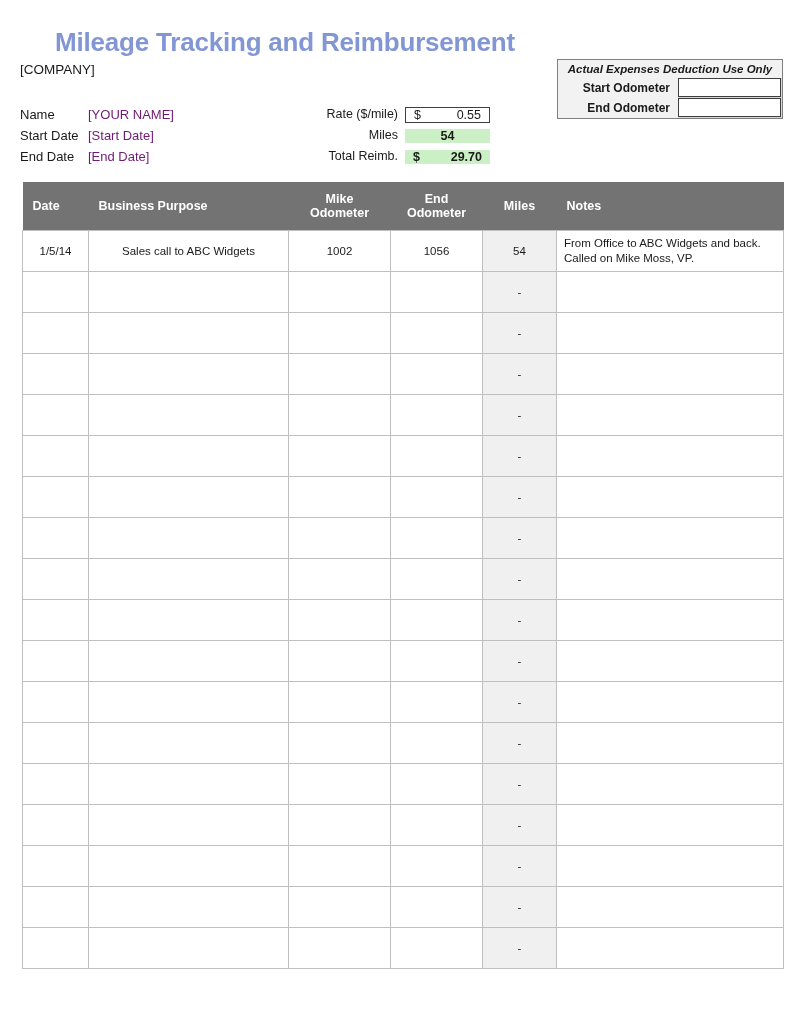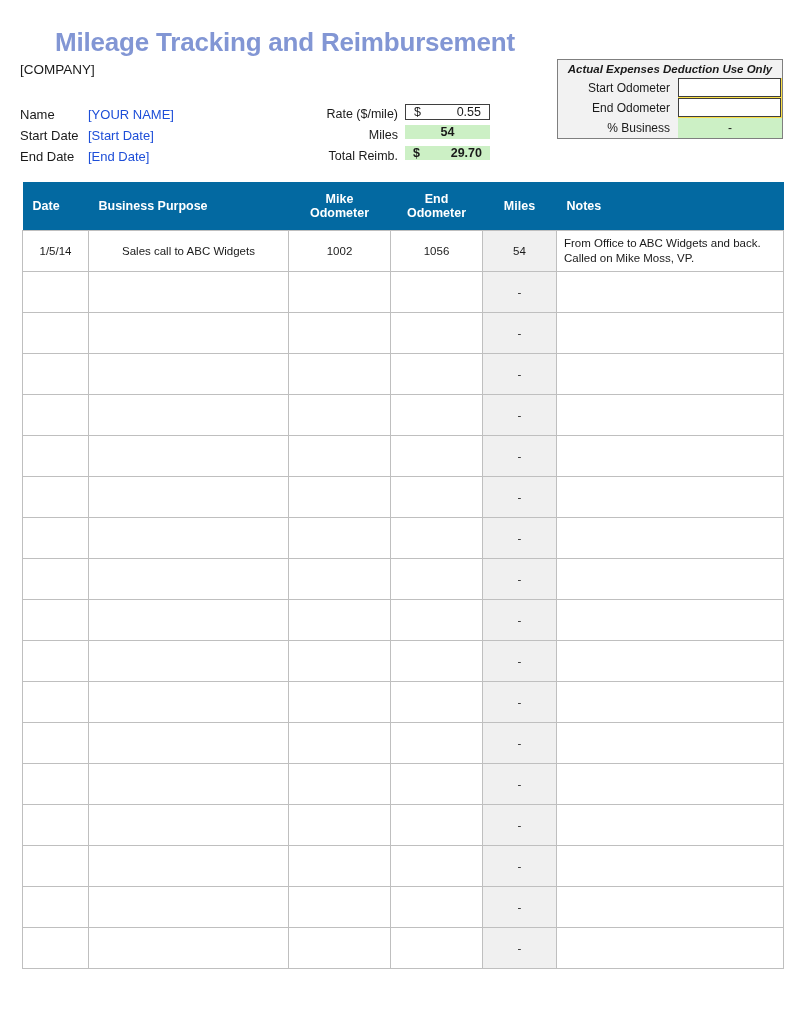--- a/index.html
+++ b/index.html
@@ -45,33 +45,33 @@
     line-height: 21px;
   }
   #info-block .info-row {
     display: flex;
   }
   #info-block .info-label {
     width: 68px;
     color: #1a1a1a;
   }
   #info-block .info-value {
-    color: #1d4ed8;
+    color: #701a75;
   }
 
   
   #summary-block {
     position: absolute;
     left: 300px;
     top: 104px;
     font-size: 12.5px;
   }
   #summary-block .sum-row {
     display: flex;
-    align-items: flex-start;
+    align-items: center;
     height: 21px;
   }
   #summary-block .sum-label {
     width: 98px;
     text-align: right;
     padding-right: 7px;
     line-height: 21px;
     white-space: nowrap;
   }
   #summary-block .sum-value {
@@ -124,20 +124,21 @@
     height: 20px;
   }
   #actual-panel .panel-label {
     width: 120px;
     text-align: right;
     padding-right: 8px;
     line-height: 20px;
     box-sizing: border-box;
     background: #f2f2f2;
     white-space: nowrap;
+    font-weight: bold;
   }
   #actual-panel .panel-val {
     flex: 1;
     text-align: center;
     line-height: 20px;
     box-sizing: border-box;
   }
   #actual-panel .panel-val.input {
     background: #ffffff;
     border: 1px solid #3f3f3f;
@@ -154,21 +155,21 @@
   #mileage-table {
     position: absolute;
     left: 22px;
     top: 182px;
     width: 761px;
     border-collapse: collapse;
     table-layout: fixed;
     font-size: 11.5px;
   }
   #mileage-table th {
-    background: #0369a1;
+    background: #737373;
     color: #ffffff;
     font-weight: bold;
     font-size: 12.5px;
     height: 48px;
     padding: 0 10px;
     box-sizing: border-box;
     border: none;
     vertical-align: middle;
   }
   #mileage-table th.left { text-align: left; }
@@ -241,24 +242,20 @@
 
 <div id="actual-panel">
   <div class="panel-title">Actual Expenses Deduction Use Only</div>
   <div class="panel-row">
     <span class="panel-label">Start Odometer</span>
     <span class="panel-val input"></span>
   </div>
   <div class="panel-row">
     <span class="panel-label">End Odometer</span>
     <span class="panel-val input"></span>
-  </div>
-  <div class="panel-row">
-    <span class="panel-label">% Business</span>
-    <span class="panel-val green">-</span>
   </div>
 </div>
 
 <table id="mileage-table">
   <colgroup>
     <col style="width:66px">
     <col style="width:200px">
     <col style="width:102px">
     <col style="width:92px">
     <col style="width:74px">

